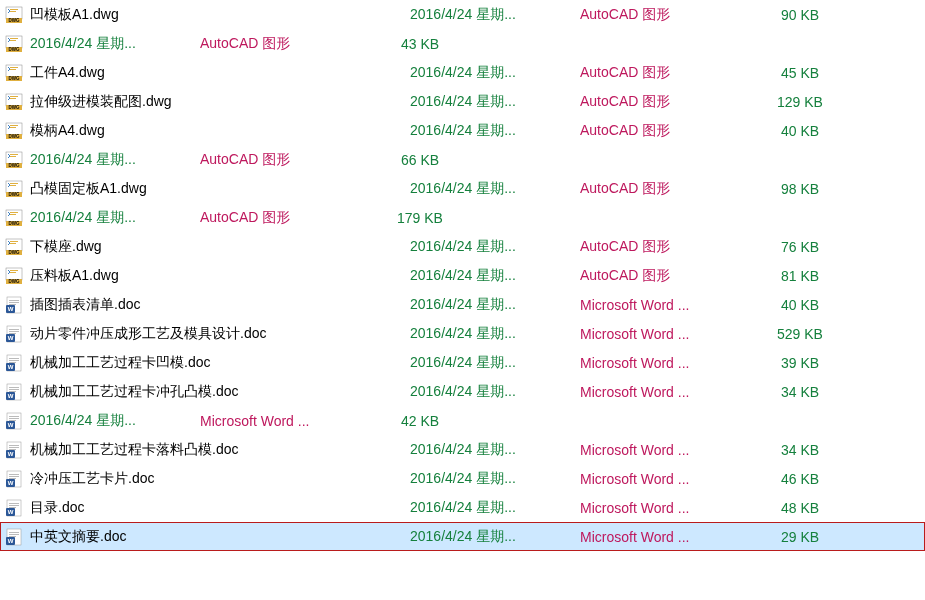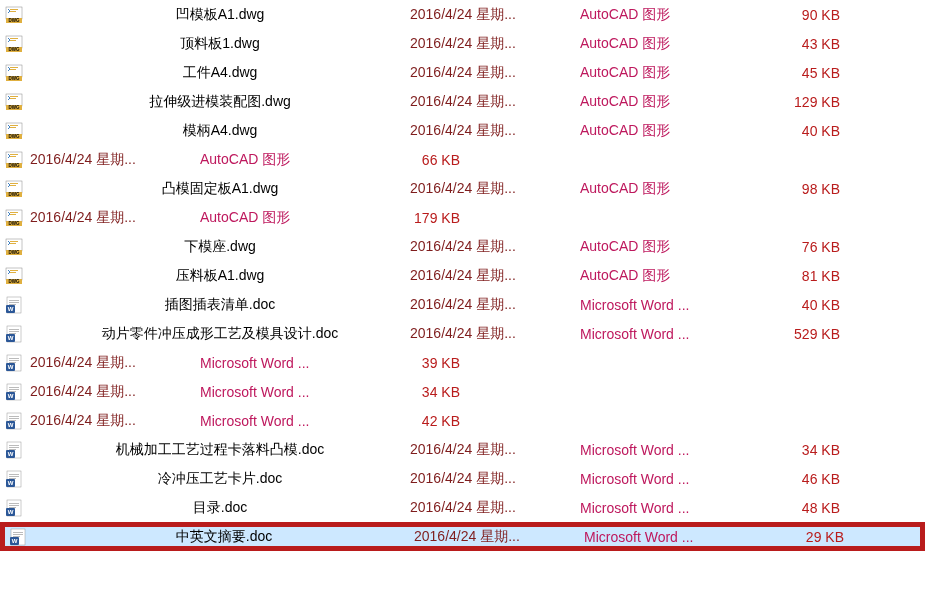--- a/index.html
+++ b/index.html
@@ -19,55 +19,54 @@
     }
     .file-row {
       display: flex;
       align-items: center;
       height: 29px;
       padding: 0 4px;
       cursor: default;
     }
     .file-row.selected {
       background: #cde8ff;
-      border: 5px solid #b91c1c;
+      border: 1px solid #b91c1c;
       padding: 0 3px;
     }
     .file-icon {
       width: 20px;
       height: 20px;
       margin-right: 6px;
       flex-shrink: 0;
       display: flex;
       align-items: center;
       justify-content: center;
     }
     .file-name {
       flex: 0 0 380px;
       white-space: nowrap;
       overflow: hidden;
       text-overflow: ellipsis;
-      text-align: center;
     }
     .file-date {
       flex: 0 0 170px;
-      color: #7f1d1d;
+      color: #15803d;
       white-space: nowrap;
       overflow: hidden;
     }
     .file-type {
       flex: 0 0 180px;
       color: #be185d;
       white-space: nowrap;
       overflow: hidden;
     }
     .file-size {
       flex: 0 0 90px;
-      color: #b91c1c;
-      text-align: right;
+      color: #15803d;
+      text-align: center;
       white-space: nowrap;
       padding-right: 10px;
     }
     .dwg-icon svg, .doc-icon svg {
       width: 18px;
       height: 18px;
     }
   </style>
 </head>
 <body>
@@ -93,21 +92,20 @@
       <span class="file-icon dwg-icon">
         <svg viewBox="0 0 18 18">
           <rect x="1" y="1" width="16" height="12" fill="#fff" stroke="#888" stroke-width="0.5"></rect>
           <rect x="5" y="3" width="8" height="1" fill="#e0b040"></rect>
           <rect x="5" y="5" width="6" height="1" fill="#e0b040"></rect>
           <path d="M3 3 L5 5 L3 7" fill="none" stroke="#4080c0" stroke-width="1"></path>
           <rect x="1" y="12" width="16" height="5" fill="#e0b040"></rect>
           <text x="9" y="16" font-size="4.5" fill="#000" text-anchor="middle" font-weight="bold">DWG</text>
         </svg>
       </span>
-      <span class="file-name">顶料板1.dwg</span>
       <span class="file-date">2016/4/24 星期...</span>
       <span class="file-type">AutoCAD 图形</span>
       <span class="file-size">43 KB</span>
     </div>
     <div class="file-row">
       <span class="file-icon dwg-icon">
         <svg viewBox="0 0 18 18">
           <rect x="1" y="1" width="16" height="12" fill="#fff" stroke="#888" stroke-width="0.5"></rect>
           <rect x="5" y="3" width="8" height="1" fill="#e0b040"></rect>
           <rect x="5" y="5" width="6" height="1" fill="#e0b040"></rect>
@@ -267,35 +265,37 @@
       <span class="file-icon doc-icon">
         <svg viewBox="0 0 18 18">
           <rect x="2" y="1" width="14" height="16" fill="#fff" stroke="#999" stroke-width="0.5"></rect>
           <rect x="4" y="4" width="10" height="1" fill="#bbb"></rect>
           <rect x="4" y="6" width="10" height="1" fill="#bbb"></rect>
           <rect x="4" y="8" width="7" height="1" fill="#bbb"></rect>
           <rect x="1" y="9" width="9" height="8" rx="1" fill="#2b5797"></rect>
           <text x="5.5" y="15" font-size="6" fill="#fff" text-anchor="middle" font-weight="bold">W</text>
         </svg>
       </span>
+      <span class="file-name">机械加工工艺过程卡凹模.doc</span>
       <span class="file-date">2016/4/24 星期...</span>
       <span class="file-type">Microsoft Word ...</span>
       <span class="file-size">39 KB</span>
     </div>
     <div class="file-row">
       <span class="file-icon doc-icon">
         <svg viewBox="0 0 18 18">
           <rect x="2" y="1" width="14" height="16" fill="#fff" stroke="#999" stroke-width="0.5"></rect>
           <rect x="4" y="4" width="10" height="1" fill="#bbb"></rect>
           <rect x="4" y="6" width="10" height="1" fill="#bbb"></rect>
           <rect x="4" y="8" width="7" height="1" fill="#bbb"></rect>
           <rect x="1" y="9" width="9" height="8" rx="1" fill="#2b5797"></rect>
           <text x="5.5" y="15" font-size="6" fill="#fff" text-anchor="middle" font-weight="bold">W</text>
         </svg>
       </span>
+      <span class="file-name">机械加工工艺过程卡冲孔凸模.doc</span>
       <span class="file-date">2016/4/24 星期...</span>
       <span class="file-type">Microsoft Word ...</span>
       <span class="file-size">34 KB</span>
     </div>
     <div class="file-row">
       <span class="file-icon doc-icon">
         <svg viewBox="0 0 18 18">
           <rect x="2" y="1" width="14" height="16" fill="#fff" stroke="#999" stroke-width="0.5"></rect>
           <rect x="4" y="4" width="10" height="1" fill="#bbb"></rect>
           <rect x="4" y="6" width="10" height="1" fill="#bbb"></rect>

